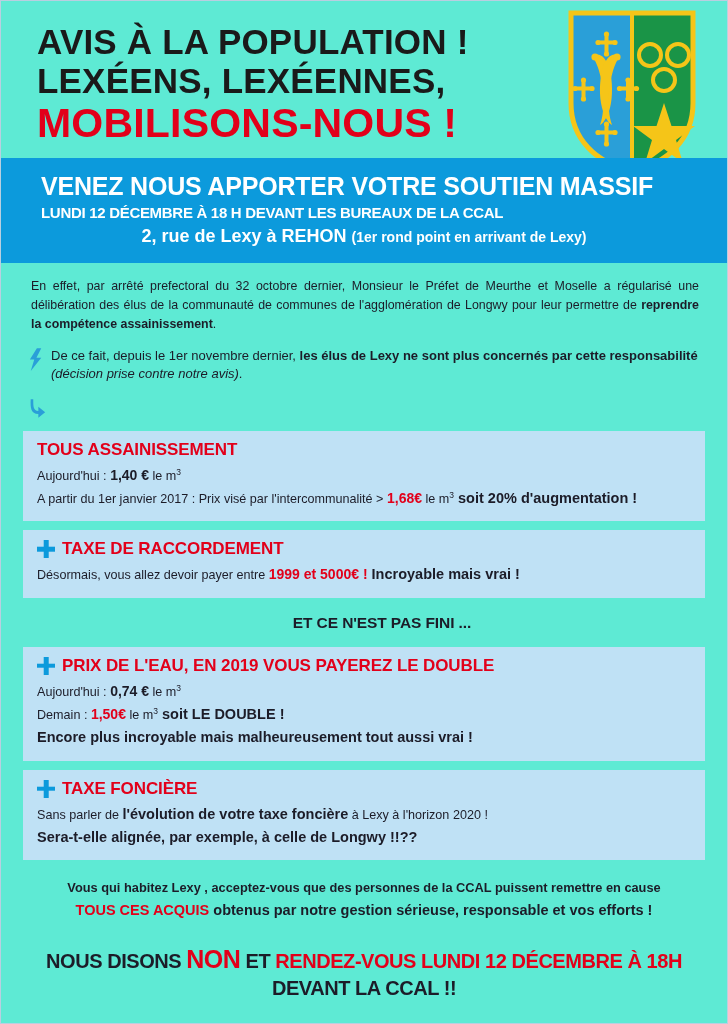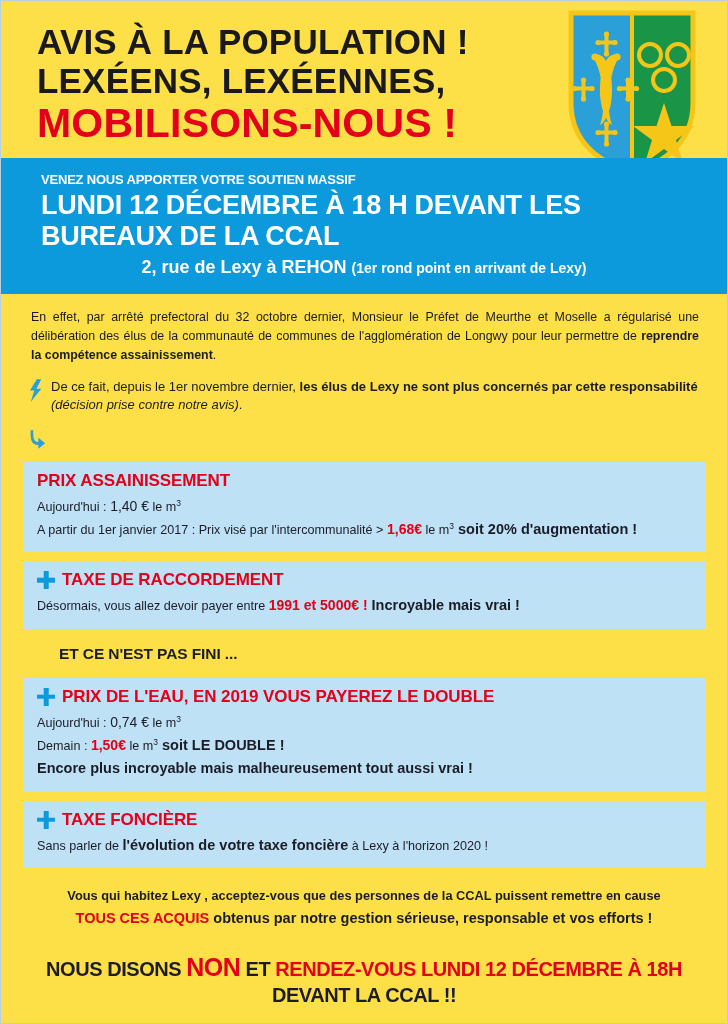--- a/index.html
+++ b/index.html
@@ -9,21 +9,21 @@
     height: 1024px;
     background: #d8eaf7;
     font-family: "Liberation Sans", sans-serif;
     overflow: hidden;
     position: relative;
   }
 
   .poster {
     width: 728px;
     height: 1024px;
-    background: #fde047;
+    background: #5eead4;
     position: relative;
     border: 1px solid #b9cfe0;
   }
 
   
   .header {
     position: relative;
     height: 157px;
     padding: 22px 0 0 36px;
   }
@@ -64,28 +64,28 @@
   
   .call-band {
     background: #0c9adc;
     color: #ffffff;
     padding: 14px 20px 16px 20px;
     text-align: center;
     position: relative;
     z-index: 1;
   }
   .call-line-1 {
-    font-size: 13px;
+    font-size: 25px;
     font-weight: bold;
     letter-spacing: -0.2px;
     text-align: left;
     padding-left: 20px;
   }
   .call-line-2 {
-    font-size: 27px;
+    font-size: 15px;
     font-weight: bold;
     letter-spacing: -0.3px;
     margin-top: 3px;
     text-align: left;
     padding-left: 20px;
   }
   .call-line-3 {
     font-size: 18px;
     font-weight: bold;
     margin-top: 5px;
@@ -167,32 +167,33 @@
     font-size: 17px;
     font-weight: bold;
     color: #e2001a;
     letter-spacing: -0.1px;
   }
   .panel-line {
     font-size: 12.6px;
     color: #1c1c28;
     line-height: 1.62;
   }
-  .panel-line b { font-weight: normal; }
+  .panel-line b { font-weight: bold; }
   .panel-line .red { color: #e2001a; font-weight: bold; }
   .panel-line .big { font-size: 14px; }
   .panel-line .bigger { font-size: 14.5px; font-weight: bold; }
   .panel-line sup { font-size: 8.5px; vertical-align: super; }
 
   .midline {
     font-size: 15.5px;
     font-weight: bold;
     color: #1c1c28;
     padding: 16px 0 6px 36px;
     letter-spacing: -0.1px;
+    text-align: center;
   }
 
   
   .closing {
     text-align: center;
     padding: 18px 30px 0 30px;
   }
   .closing-1 {
     font-size: 12.8px;
     font-weight: bold;
@@ -328,37 +329,37 @@
       <span class="bullet-icon">
         <svg viewBox="0 0 20 22" width="17" height="19">
           <path d="M5,0 C5,9 5,13 11,14 L11,9 L19,15.5 L11,22 L11,17.5
                    C2,17 1.5,10 2,0 Z" fill="#2a9fd8"></path>
         </svg>
       </span>
     </div>
 
     <div class="panel">
       <div class="panel-title">
-        <span class="panel-heading">PRIX ASSAINISSEMENT</span>
+        <span class="panel-heading">TOUS ASSAINISSEMENT</span>
       </div>
       <div class="panel-line">
         <span>Aujourd'hui : </span><b class="big">1,40 €</b><span> le m</span><sup>3</sup>
       </div>
       <div class="panel-line">
         <span>A partir du 1er janvier 2017 : Prix visé par l'intercommunalité &gt; </span><span class="red big">1,68€</span><span> le m</span><sup>3</sup><b class="bigger">  soit 20% d'augmentation !</b>
       </div>
     </div>
 
     <div class="panel">
       <div class="panel-title">
         <span class="plus-icon"></span>
         <span class="panel-heading">TAXE DE RACCORDEMENT</span>
       </div>
       <div class="panel-line">
-        <span>Désormais, vous allez devoir payer entre </span><span class="red big">1991 et 5000€ !</span><b class="bigger">  Incroyable mais vrai !</b>
+        <span>Désormais, vous allez devoir payer entre </span><span class="red big">1999 et 5000€ !</span><b class="bigger">  Incroyable mais vrai !</b>
       </div>
     </div>
 
     <div class="midline">ET CE N'EST PAS FINI  ...</div>
 
     <div class="panel">
       <div class="panel-title">
         <span class="plus-icon"></span>
         <span class="panel-heading">PRIX DE L'EAU, EN 2019 VOUS PAYEREZ LE DOUBLE</span>
       </div>
@@ -374,20 +375,23 @@
     </div>
 
     <div class="panel">
       <div class="panel-title">
         <span class="plus-icon"></span>
         <span class="panel-heading">TAXE FONCIÈRE</span>
       </div>
       <div class="panel-line">
         <span>Sans parler de </span><b class="bigger">l'évolution de votre taxe foncière</b><span> à Lexy à l'horizon 2020 !</span>
       </div>
+      <div class="panel-line">
+        <b class="bigger">Sera-t-elle alignée, par exemple, à celle de Longwy !!??</b>
+      </div>
     </div>
 
     <div class="closing">
       <div class="closing-1">Vous qui habitez Lexy , acceptez-vous que des personnes de la CCAL puissent remettre en cause</div>
       <div class="closing-2">
         <span class="red">TOUS CES ACQUIS</span><span> obtenus par notre gestion sérieuse, responsable et vos efforts !</span>
       </div>
     </div>
 
     <div class="final">

